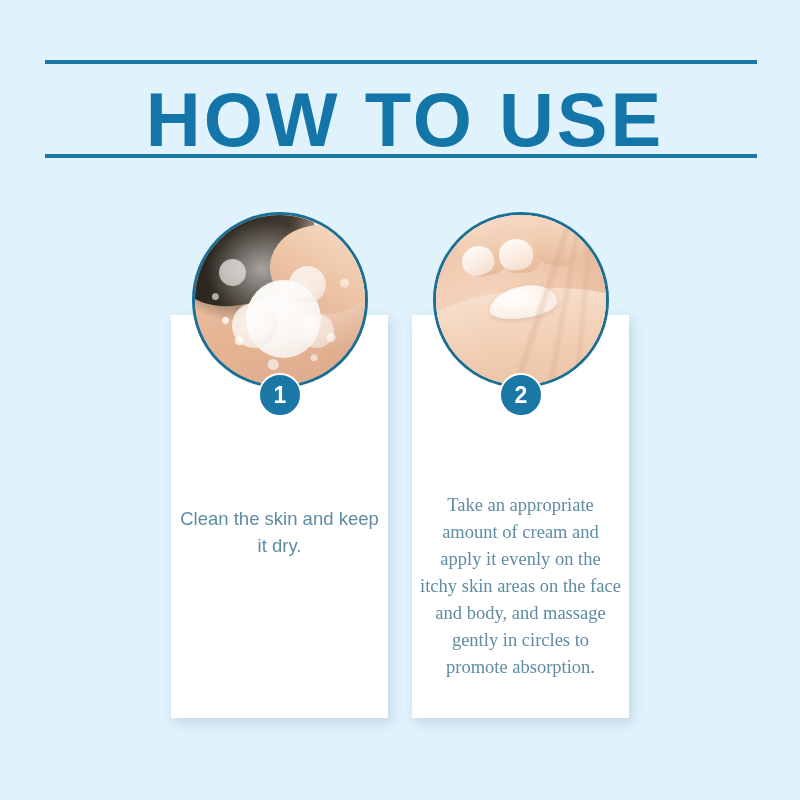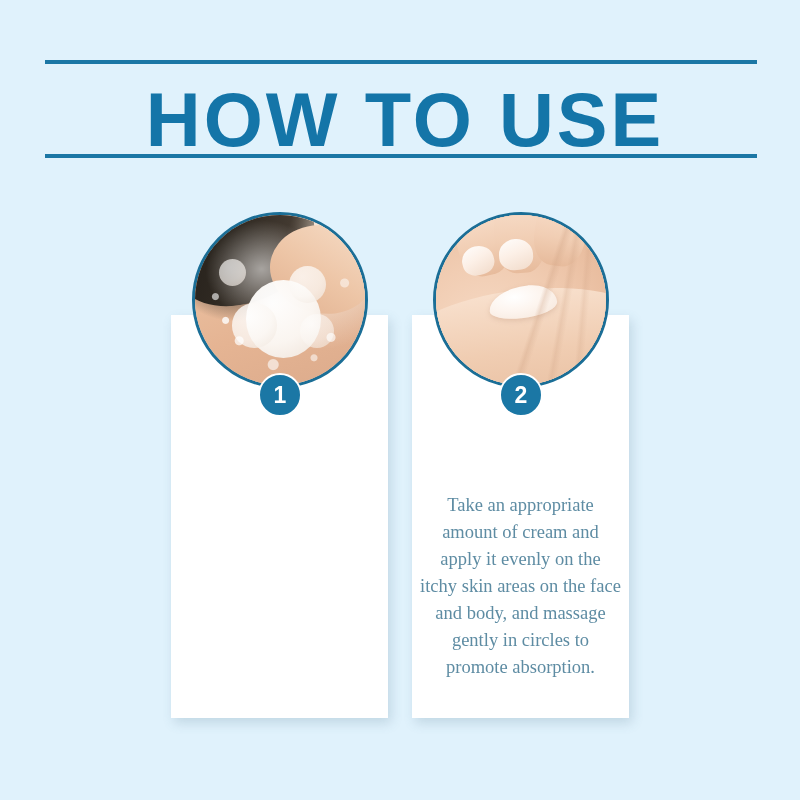--- a/index.html
+++ b/index.html
@@ -255,20 +255,21 @@
           <div class="foam ph1-foam-b"></div>
           <div class="foam ph1-foam-c"></div>
           <div class="foam ph1-foam-d"></div>
           <div class="foam ph1-foam-e"></div>
           <div class="ph1-bubbles"></div>
         </div>
       </div>
 
       <div class="badge">1</div>
 
+      <div class="card-text card-text-1">Clean the skin and keep it dry.</div>
     </div>
 
     <div class="step step-2">
       <div class="card"></div>
 
       <div class="photo">
         <div class="photo-inner">
           <div class="ph2-bg"></div>
           <div class="ph2-finger ph2-f1"></div>
           <div class="ph2-finger ph2-f2"></div>

